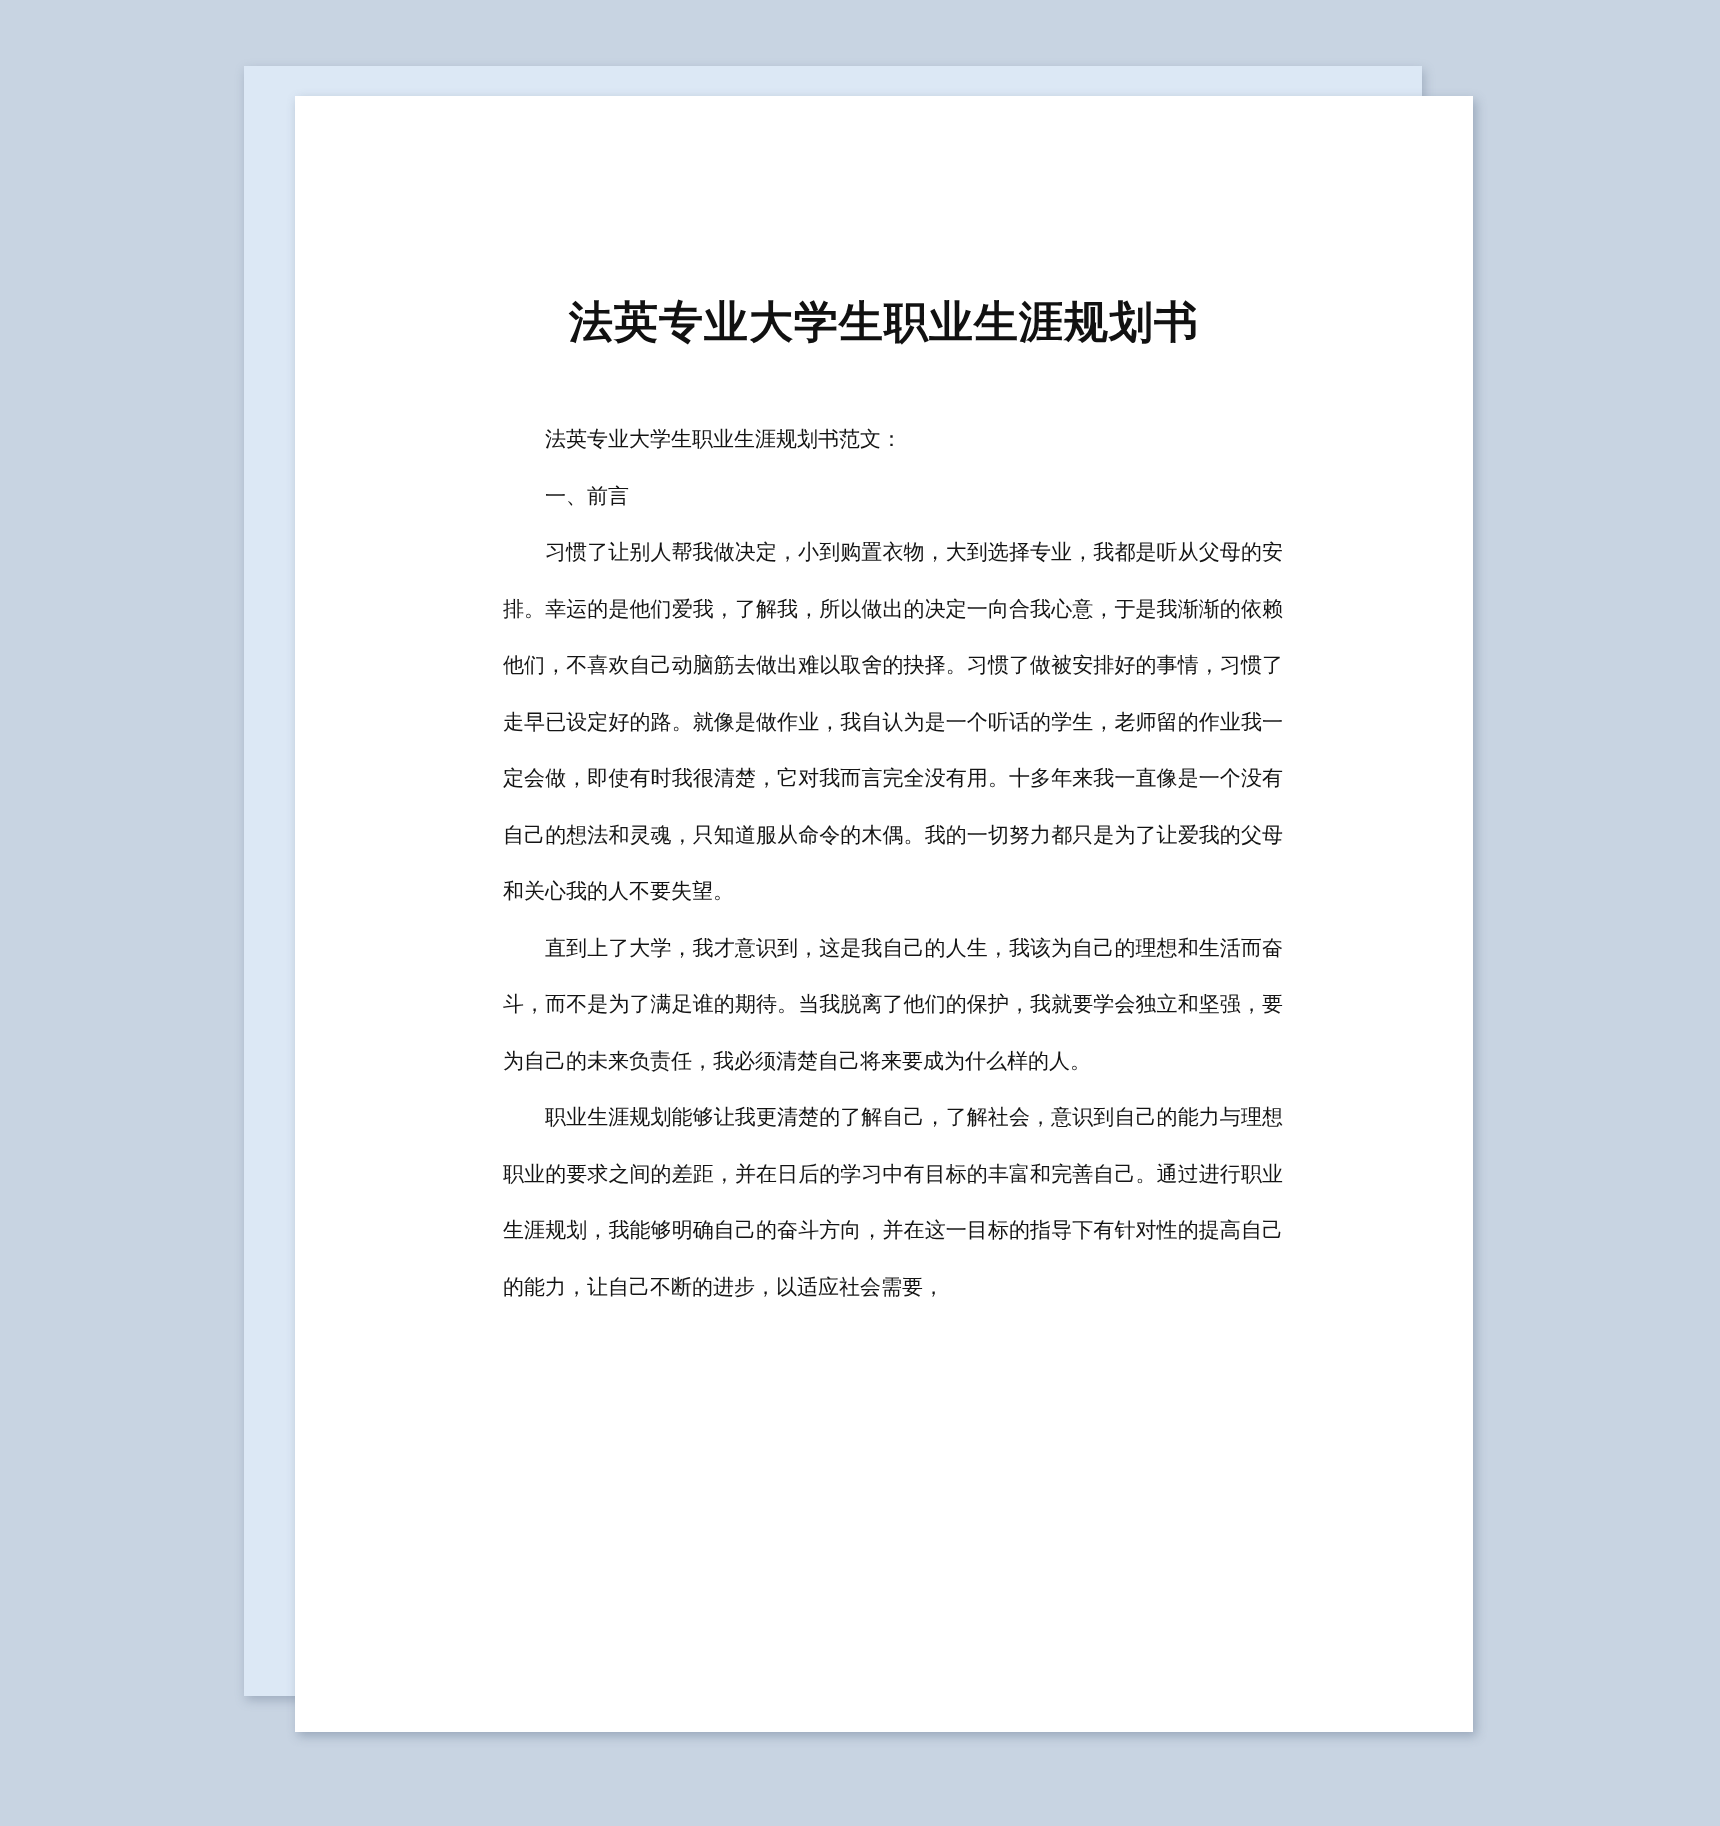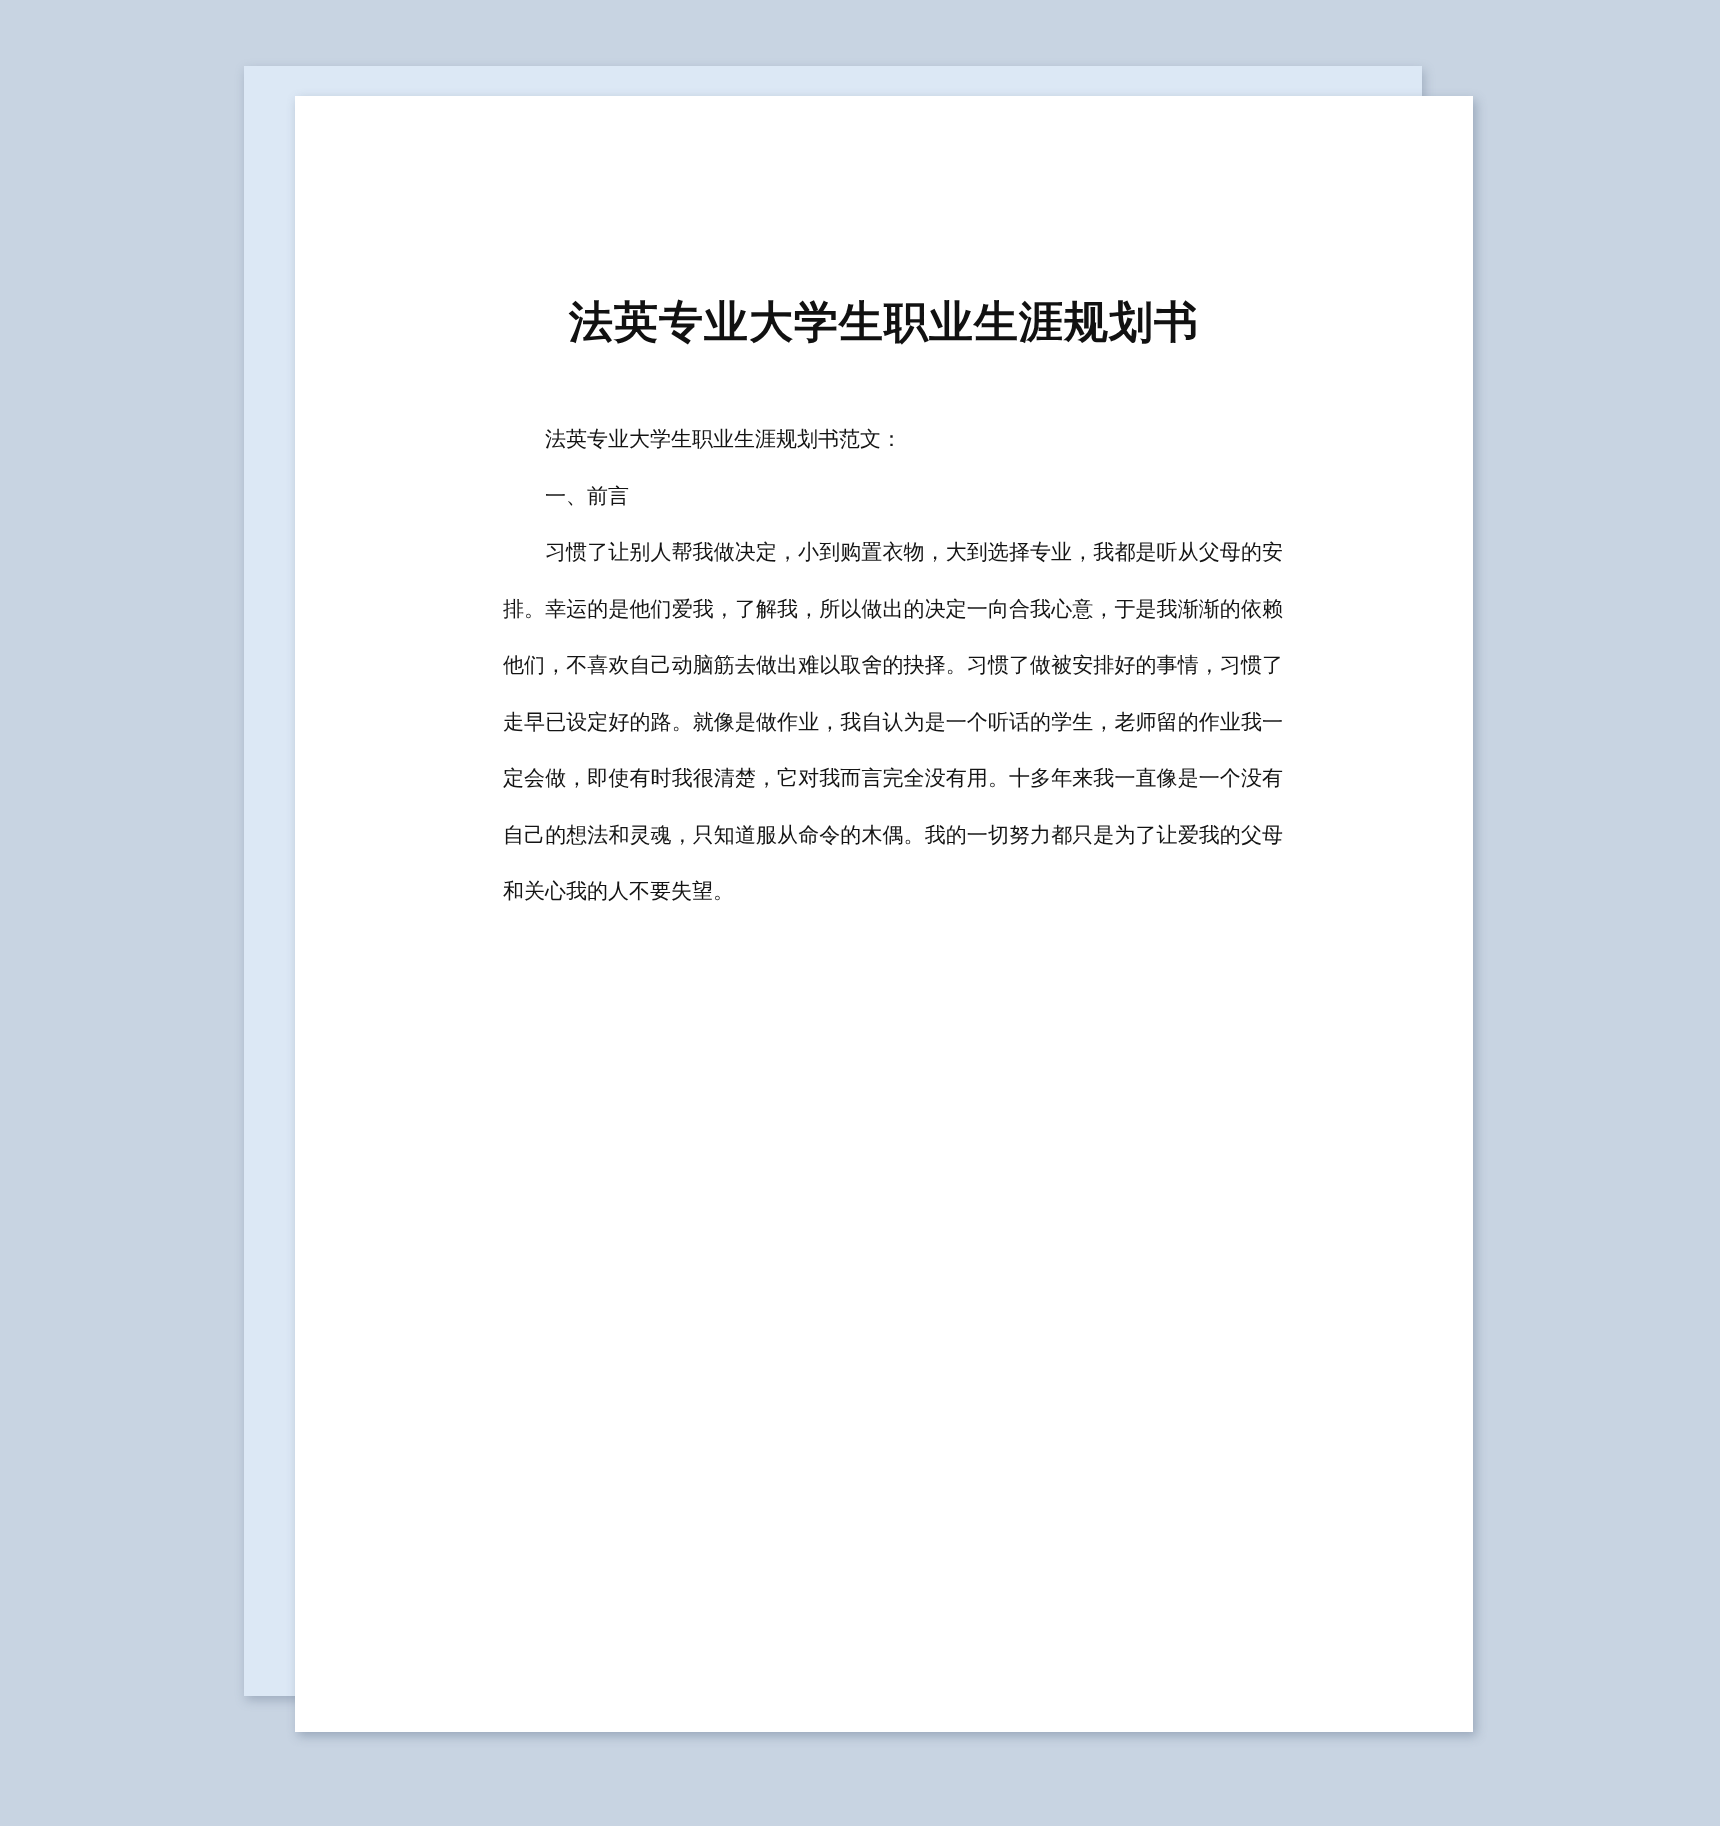--- a/index.html
+++ b/index.html
@@ -62,14 +62,16 @@
 <body>
 
 <div class="back-page"></div>
 
 <div class="document-page">
   <h1 class="doc-title">法英专业大学生职业生涯规划书</h1>
   <div class="doc-body">
     <p>法英专业大学生职业生涯规划书范文：</p>
     <p>一、前言</p>
     <p>习惯了让别人帮我做决定，小到购置衣物，大到选择专业，我都是听从父母的安排。幸运的是他们爱我，了解我，所以做出的决定一向合我心意，于是我渐渐的依赖他们，不喜欢自己动脑筋去做出难以取舍的抉择。习惯了做被安排好的事情，习惯了走早已设定好的路。就像是做作业，我自认为是一个听话的学生，老师留的作业我一定会做，即使有时我很清楚，它对我而言完全没有用。十多年来我一直像是一个没有自己的想法和灵魂，只知道服从命令的木偶。我的一切努力都只是为了让爱我的父母和关心我的人不要失望。</p>
+    <p>直到上了大学，我才意识到，这是我自己的人生，我该为自己的理想和生活而奋斗，而不是为了满足谁的期待。当我脱离了他们的保护，我就要学会独立和坚强，要为自己的未来负责任，我必须清楚自己将来要成为什么样的人。</p>
+    <p>职业生涯规划能够让我更清楚的了解自己，了解社会，意识到自己的能力与理想职业的要求之间的差距，并在日后的学习中有目标的丰富和完善自己。通过进行职业生涯规划，我能够明确自己的奋斗方向，并在这一目标的指导下有针对性的提高自己的能力，让自己不断的进步，以适应社会需要，</p>
   </div>
 </div>
 
 </body></html>

